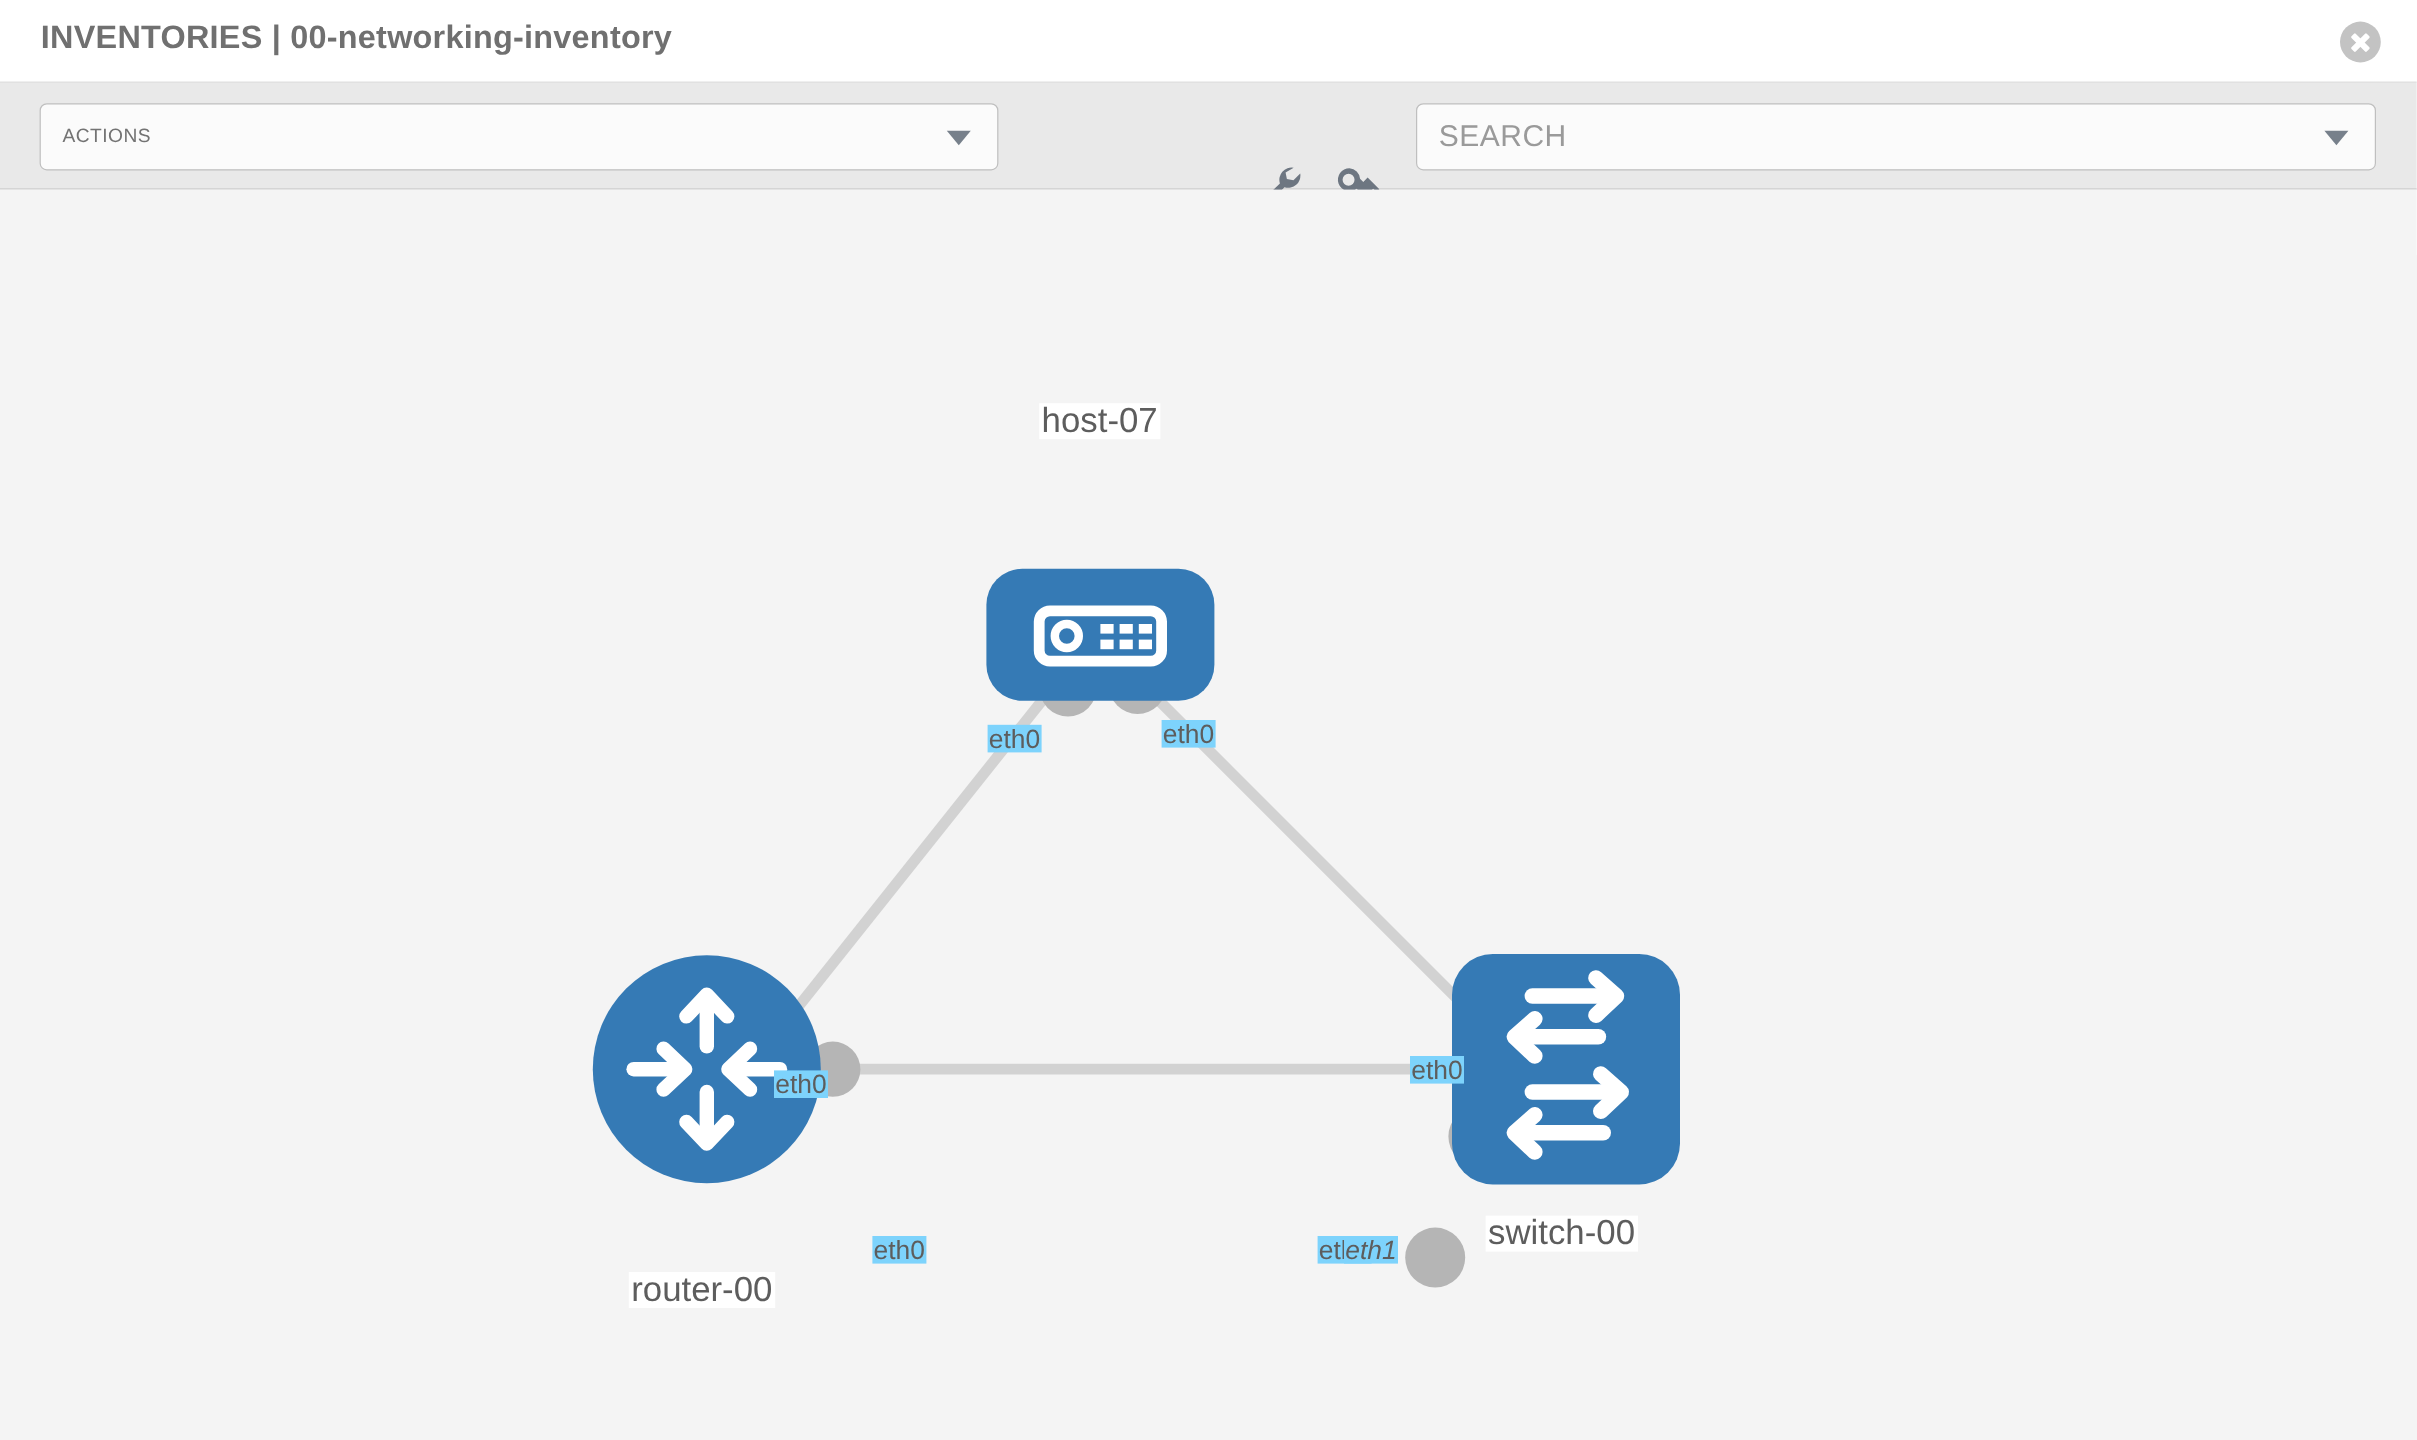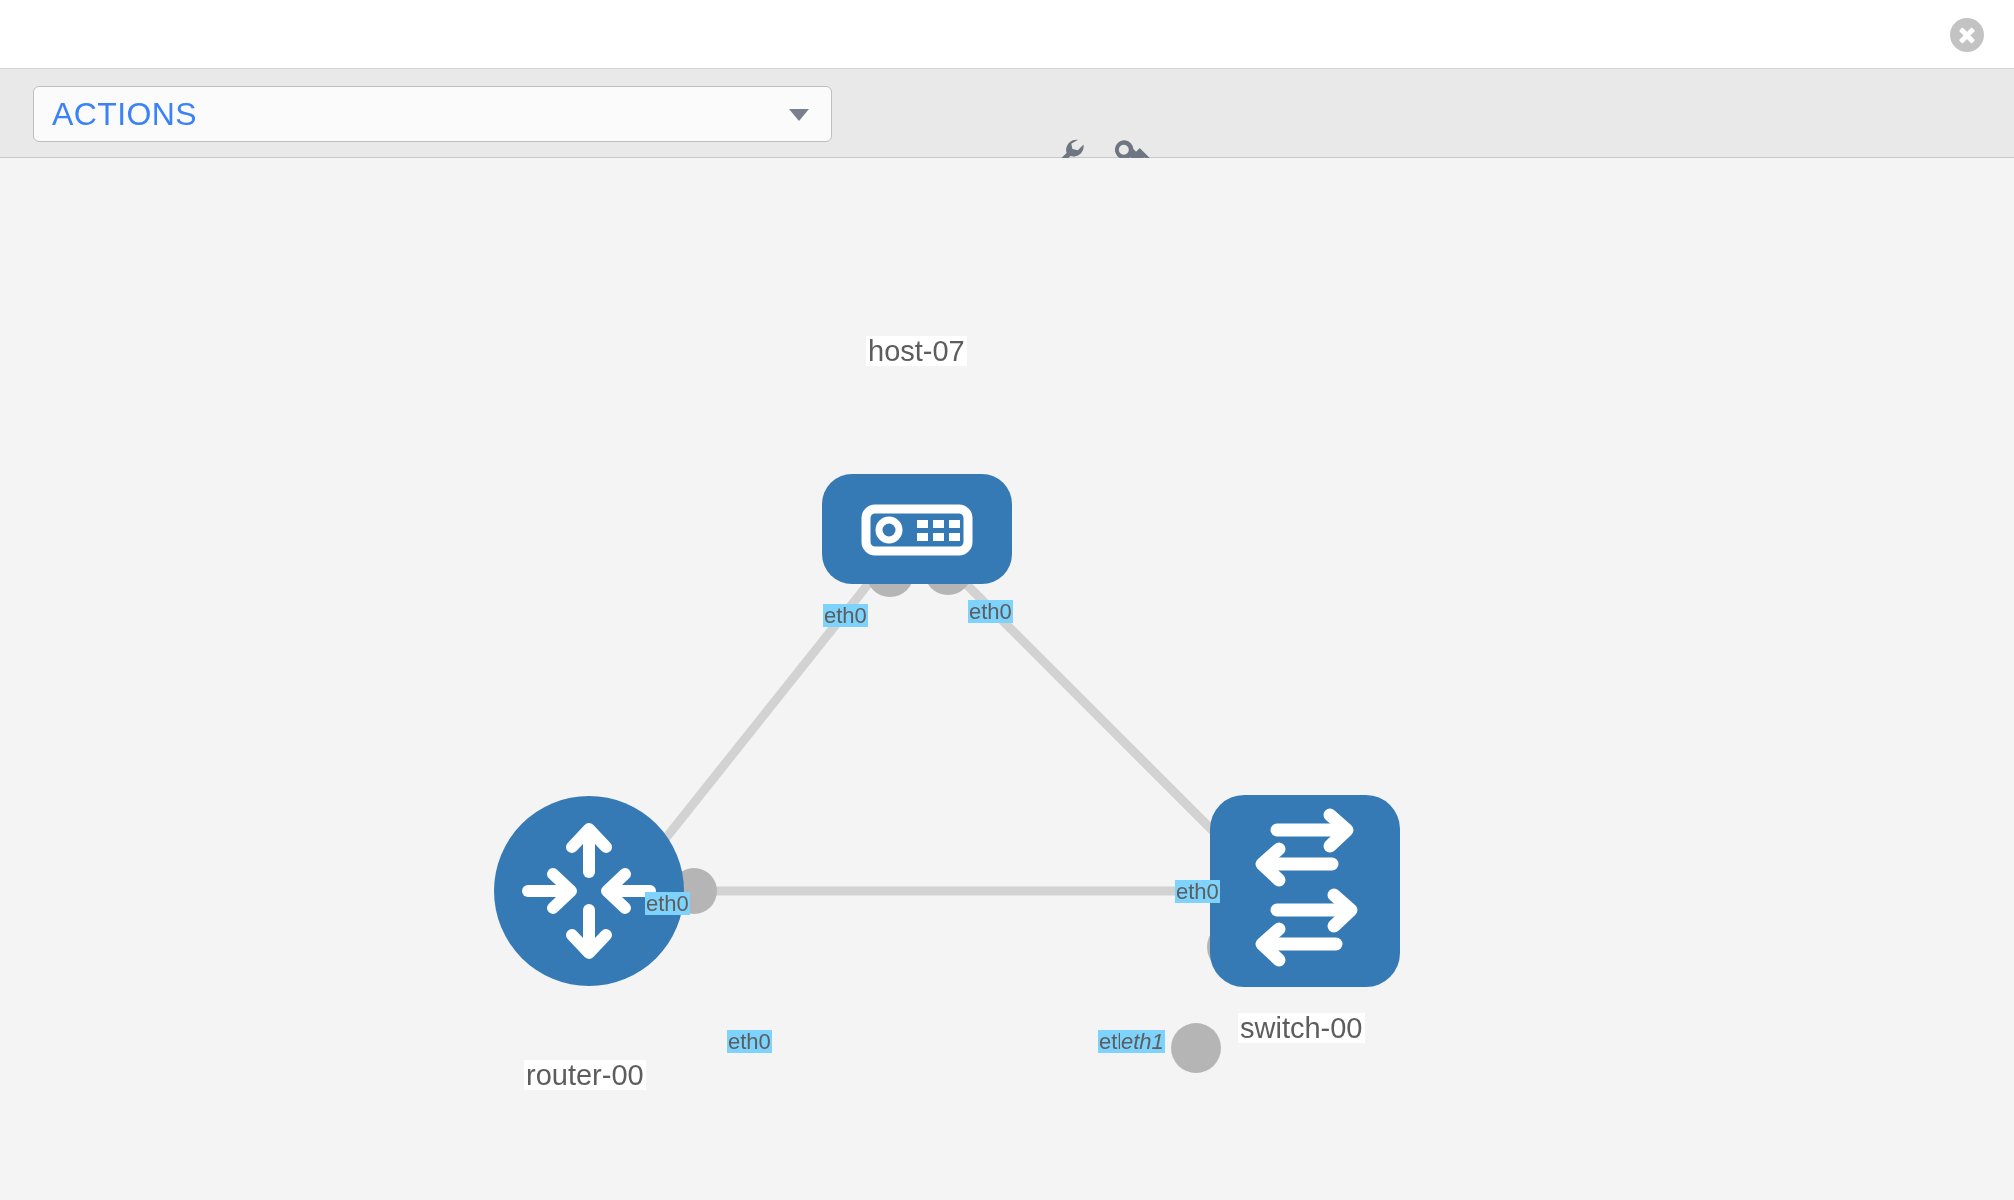--- a/index.html
+++ b/index.html
@@ -75,22 +75,22 @@
     border: 1px solid #bfbfbf;
     border-radius: 6px;
     box-sizing: border-box;
     cursor: pointer;
   }
   .combo .combo-text {
     position: absolute;
     left: 18px;
     top: 50%;
     transform: translateY(-50%);
-    font-size: 32px;
-    color: #3b82f6;
+    font-size: 16px;
+    color: #737373;
     letter-spacing: 0.4px;
     white-space: nowrap;
   }
   .combo .caret {
     position: absolute;
     right: 22px;
     top: 50%;
     margin-top: -5px;
     width: 0; height: 0;
     border-left: 10px solid transparent;
@@ -167,20 +167,21 @@
     background: #7dd3fc;
     white-space: nowrap;
     padding: 0 1px;
     line-height: 1.05;
   }
 </style>
 </head>
 <body>
 
 <div id="header">
+  <div id="page-title">INVENTORIES | 00-networking-inventory</div>
   <div id="close-button">
     <div class="bar b1"></div>
     <div class="bar b2"></div>
   </div>
 </div>
 
 <div id="toolbar">
 
   <div class="combo" id="actions-select">
     <span class="combo-text">ACTIONS</span>
@@ -189,20 +190,24 @@
 
   <svg class="tool-icon" id="wrench-icon" viewBox="0 0 24 24">
     <path fill="#6d7681" d="M20.6 3.8a5.6 5.6 0 0 0-6.3 7.2L3.6 21.3a1.5 1.5 0 0 0 2.1 2.1L16.4 12.7a5.6 5.6 0 0 0 7.2-6.3l-3.1 3.1-3-.6-.6-3 3.7-2.1z" transform="scale(0.95) translate(0.3,-0.6)"></path>
     <circle fill="#6d7681" cx="5.2" cy="20.6" r="1.4"></circle>
   </svg>
 
   <svg class="tool-icon" id="key-icon" viewBox="0 0 24 24">
     <path fill="#6d7681" d="M7.6 3.2a5 5 0 1 0 3.1 8.9l1.4 1.4 2.2 2.2 1.1-1.1 1.4 1.4 1.2-1.2-1.4-1.4 1.3-1.3 1.5 1.5 1.2-1.2-5.1-5.1-1.9 1.9-1.4-1.4A5 5 0 0 0 7.6 3.2zm-.4 2.4a2.6 2.6 0 1 1 0 5.2 2.6 2.6 0 0 1 0-5.2z"></path>
   </svg>
 
+  <div class="combo" id="search-select">
+    <input id="search-input" type="text" placeholder="SEARCH" style="">
+    <span class="caret"></span>
+  </div>
 </div>
 
 <div id="canvas">
 
   <svg id="topology-svg" width="2014" height="1042">
 
     <g>
       <line x1="877" y1="415" x2="650" y2="700" stroke="#d2d2d2" stroke-width="9"></line>
       <line x1="955" y1="415" x2="1240" y2="700" stroke="#d2d2d2" stroke-width="9"></line>
       <line x1="690" y1="733" x2="1210" y2="733" stroke="#d2d2d2" stroke-width="9"></line>

